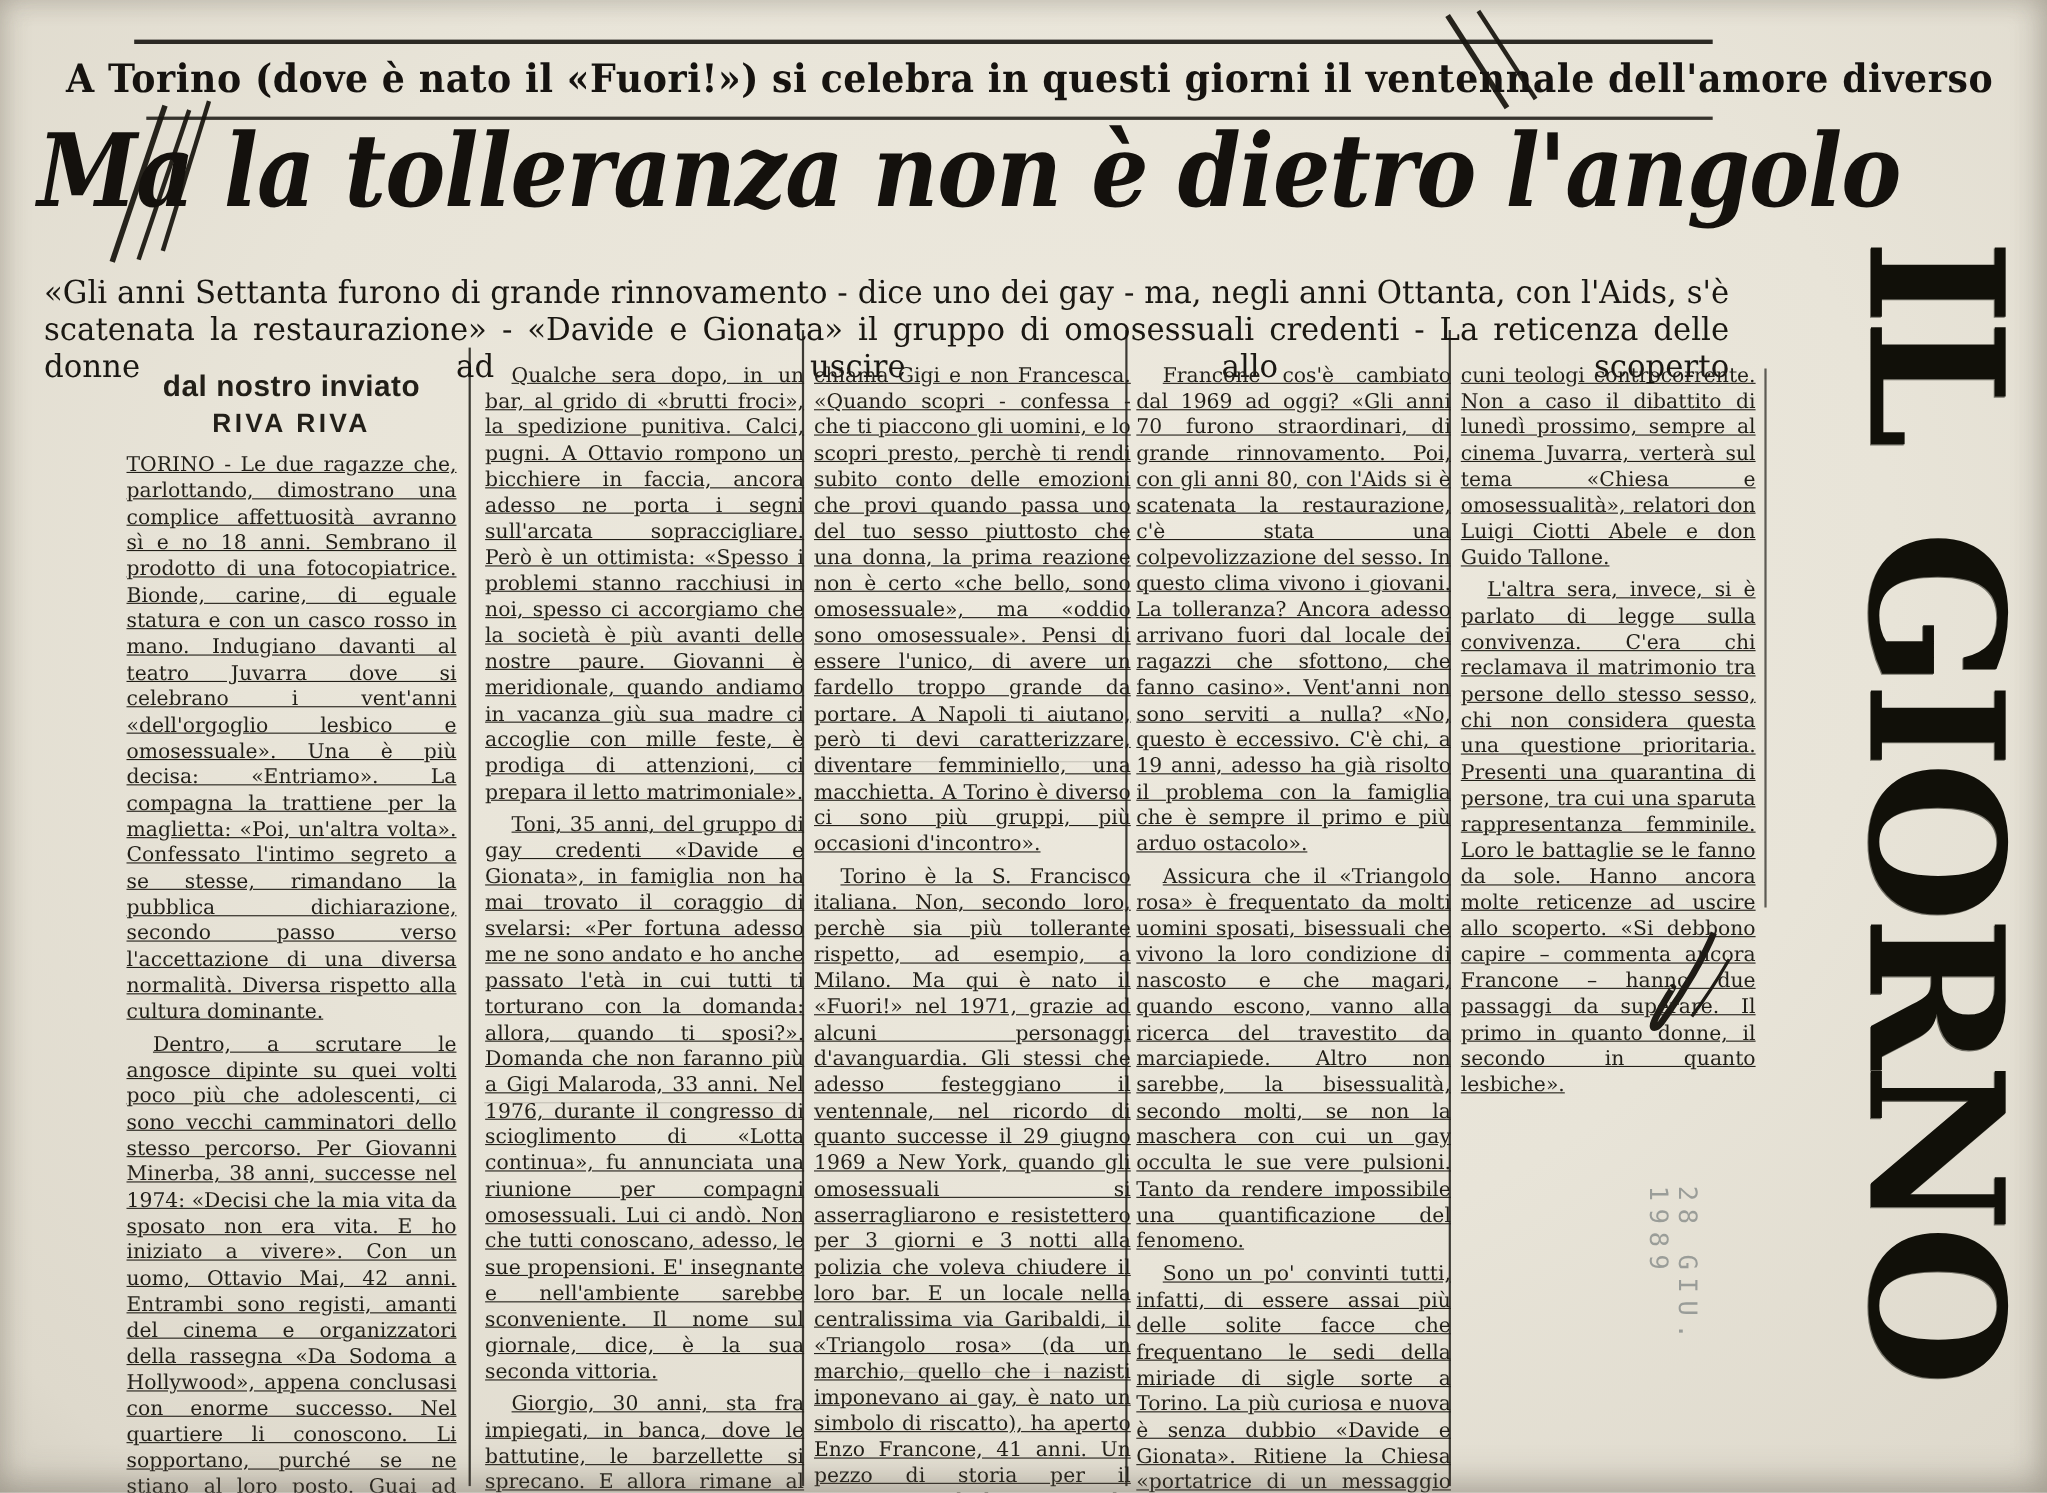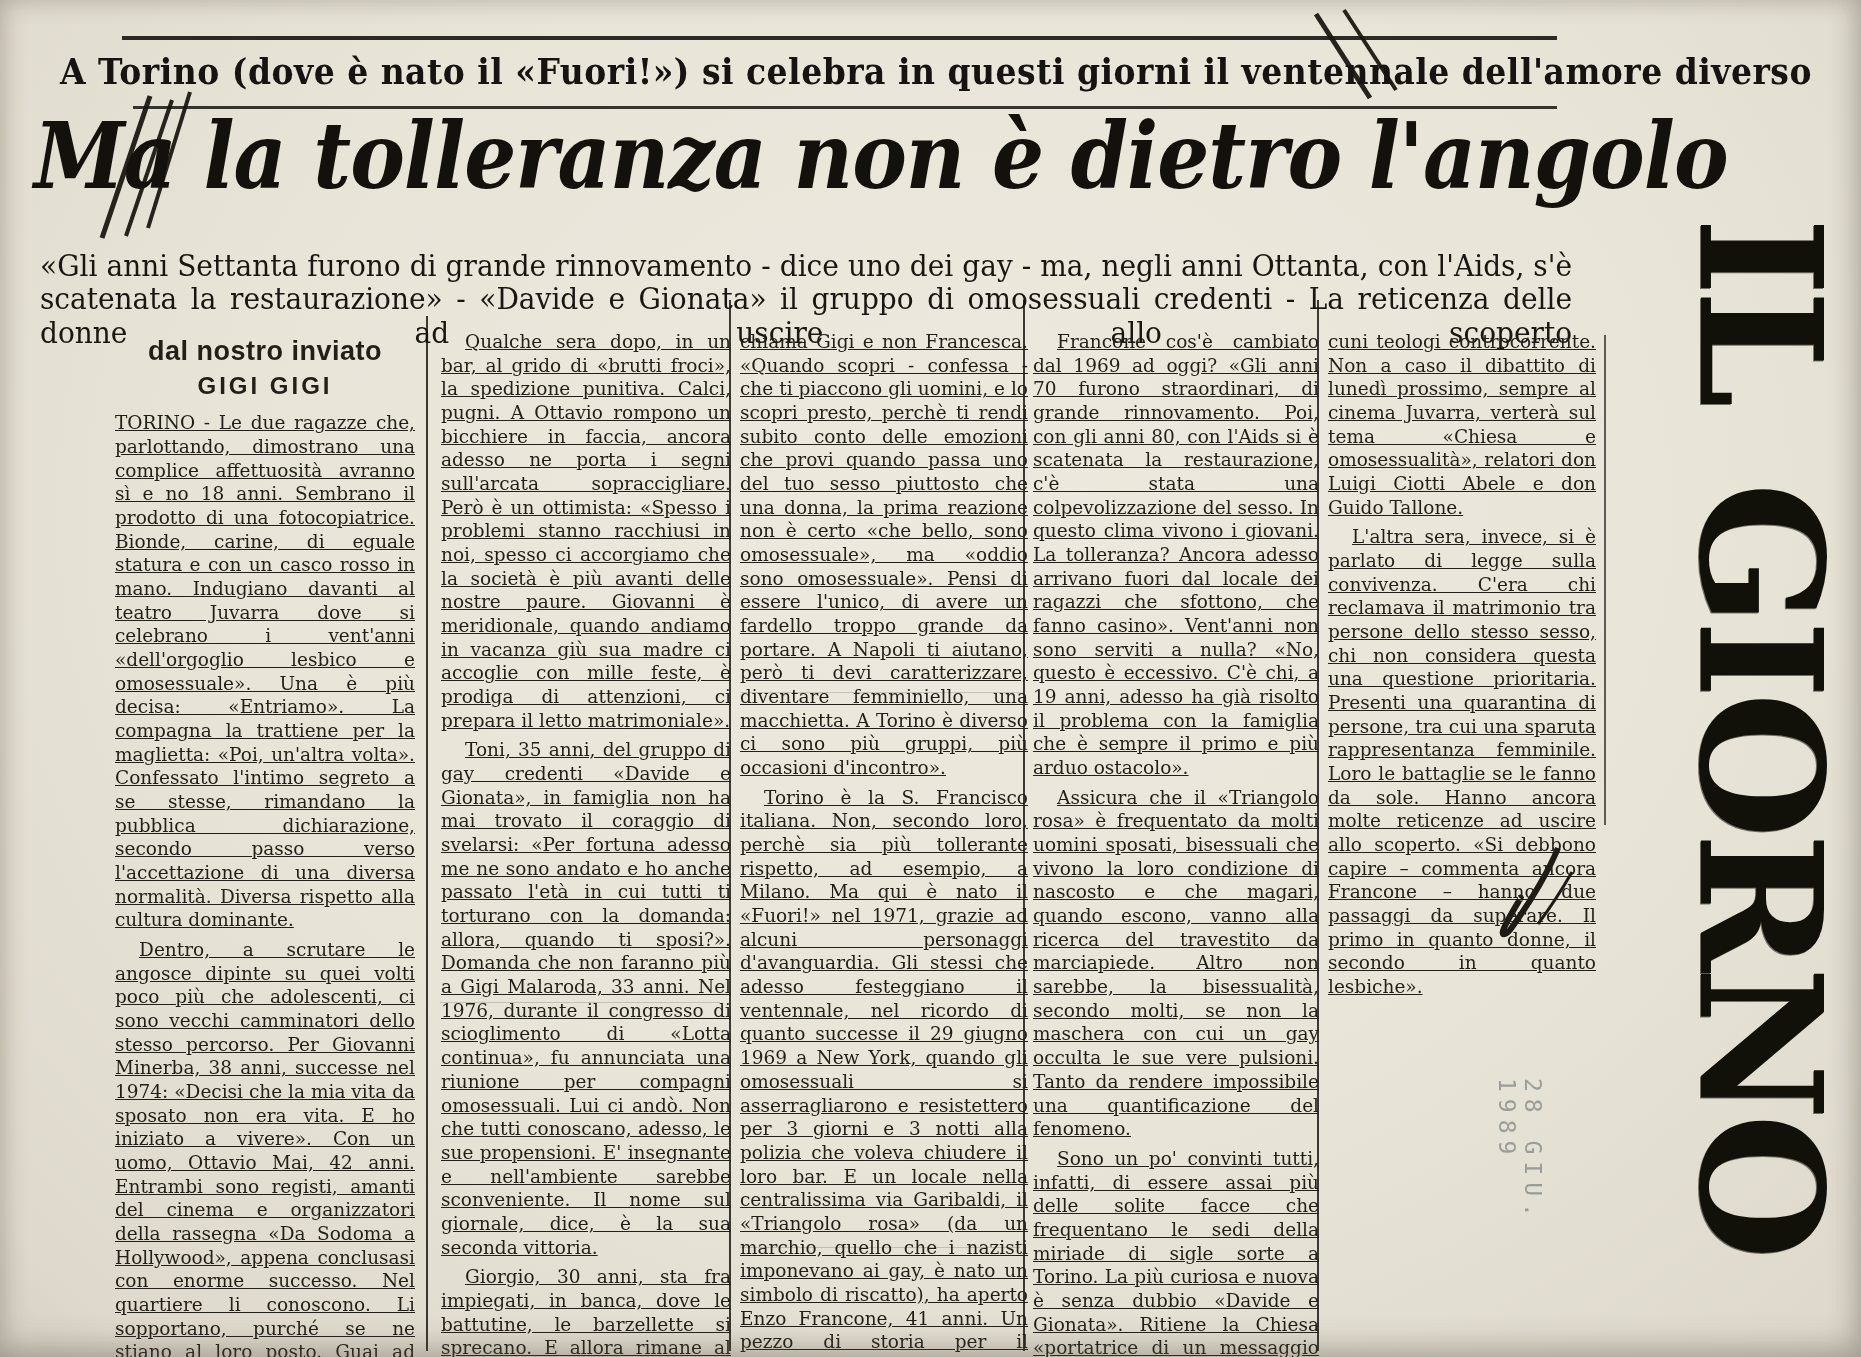--- a/index.html
+++ b/index.html
@@ -92,21 +92,21 @@
   <div class="rule-v" style="left:1317px;top:300px;height:1051px;"></div>
   <div class="rule-v" style="left:1604px;top:335px;height:490px;opacity:.8;"></div>
 
   <div class="seam" style="left:440px;top:1002px;width:280px;"></div>
   <div class="seam" style="left:740px;top:692px;width:280px;"></div>
   <div class="seam" style="left:740px;top:1247px;width:280px;"></div>
 
   <div class="col" style="left:115px;width:300px;">
     <div class="byline">
       <div class="b1">dal nostro inviato</div>
-      <div class="b2">GIGI GIGI</div>
+      <div class="b2">RIVA RIVA</div>
     </div>
   <p class="para">TORINO - Le due ragazze che, parlottando, dimostrano una complice affettuosità avranno sì e no 18 anni. Sembrano il prodotto di una fotocopiatrice. Bionde, carine, di eguale statura e con un casco rosso in mano. Indugiano davanti al teatro Juvarra dove si celebrano i vent'anni «dell'orgoglio lesbico e omosessuale». Una è più decisa: «Entriamo». La compagna la trattiene per la maglietta: «Poi, un'altra volta». Confessato l'intimo segreto a se stesse, rimandano la pubblica dichiarazione, secondo passo verso l'accettazione di una diversa normalità. Diversa rispetto alla cultura dominante.</p>
       <p class="para indent">Dentro, a scrutare le angosce dipinte su quei volti poco più che adolescenti, ci sono vecchi camminatori dello stesso percorso. Per Giovanni Minerba, 38 anni, successe nel 1974: «Decisi che la mia vita da sposato non era vita. E ho iniziato a vivere». Con un uomo, Ottavio Mai, 42 anni. Entrambi sono registi, amanti del cinema e organizzatori della rassegna «Da Sodoma a Hollywood», appena conclusasi con enorme successo. Nel quartiere li conoscono. Li sopportano, purché se ne stiano al loro posto. Guai ad avanzare osservazioni, scattano pregiudizi, violenze, emarginazione. Come l'anno scorso. Giovanni vede un bimbo orinare nel portone di casa. Si rivolge al padre: «Gli dica di non farlo più».</p>
     </div>
   <div class="col" style="left:441px;width:290px;">
       <p class="para indent">Qualche sera dopo, in un bar, al grido di «brutti froci», la spedizione punitiva. Calci, pugni. A Ottavio rompono un bicchiere in faccia, ancora adesso ne porta i segni sull'arcata sopraccigliare. Però è un ottimista: «Spesso i problemi stanno racchiusi in noi, spesso ci accorgiamo che la società è più avanti delle nostre paure. Giovanni è meridionale, quando andiamo in vacanza giù sua madre ci accoglie con mille feste, è prodiga di attenzioni, ci prepara il letto matrimoniale».</p>
       <p class="para indent">Toni, 35 anni, del gruppo di gay credenti «Davide e Gionata», in famiglia non ha mai trovato il coraggio di svelarsi: «Per fortuna adesso me ne sono andato e ho anche passato l'età in cui tutti ti torturano con la domanda: allora, quando ti sposi?». Domanda che non faranno più a Gigi Malaroda, 33 anni. Nel 1976, durante il congresso di scioglimento di «Lotta continua», fu annunciata una riunione per compagni omosessuali. Lui ci andò. Non che tutti conoscano, adesso, le sue propensioni. E' insegnante e nell'ambiente sarebbe sconveniente. Il nome sul giornale, dice, è la sua seconda vittoria.</p>
       <p class="para indent">Giorgio, 30 anni, sta fra impiegati, in banca, dove le battutine, le barzellette si sprecano. E allora rimane al coperto. E' napoletano e, quando ha chiesto il trasferimento in Piemonte, l'ha dovuto motivare con un amore. Senza precisare che si</p>
     </div>
   <div class="col" style="left:740px;width:288px;">

